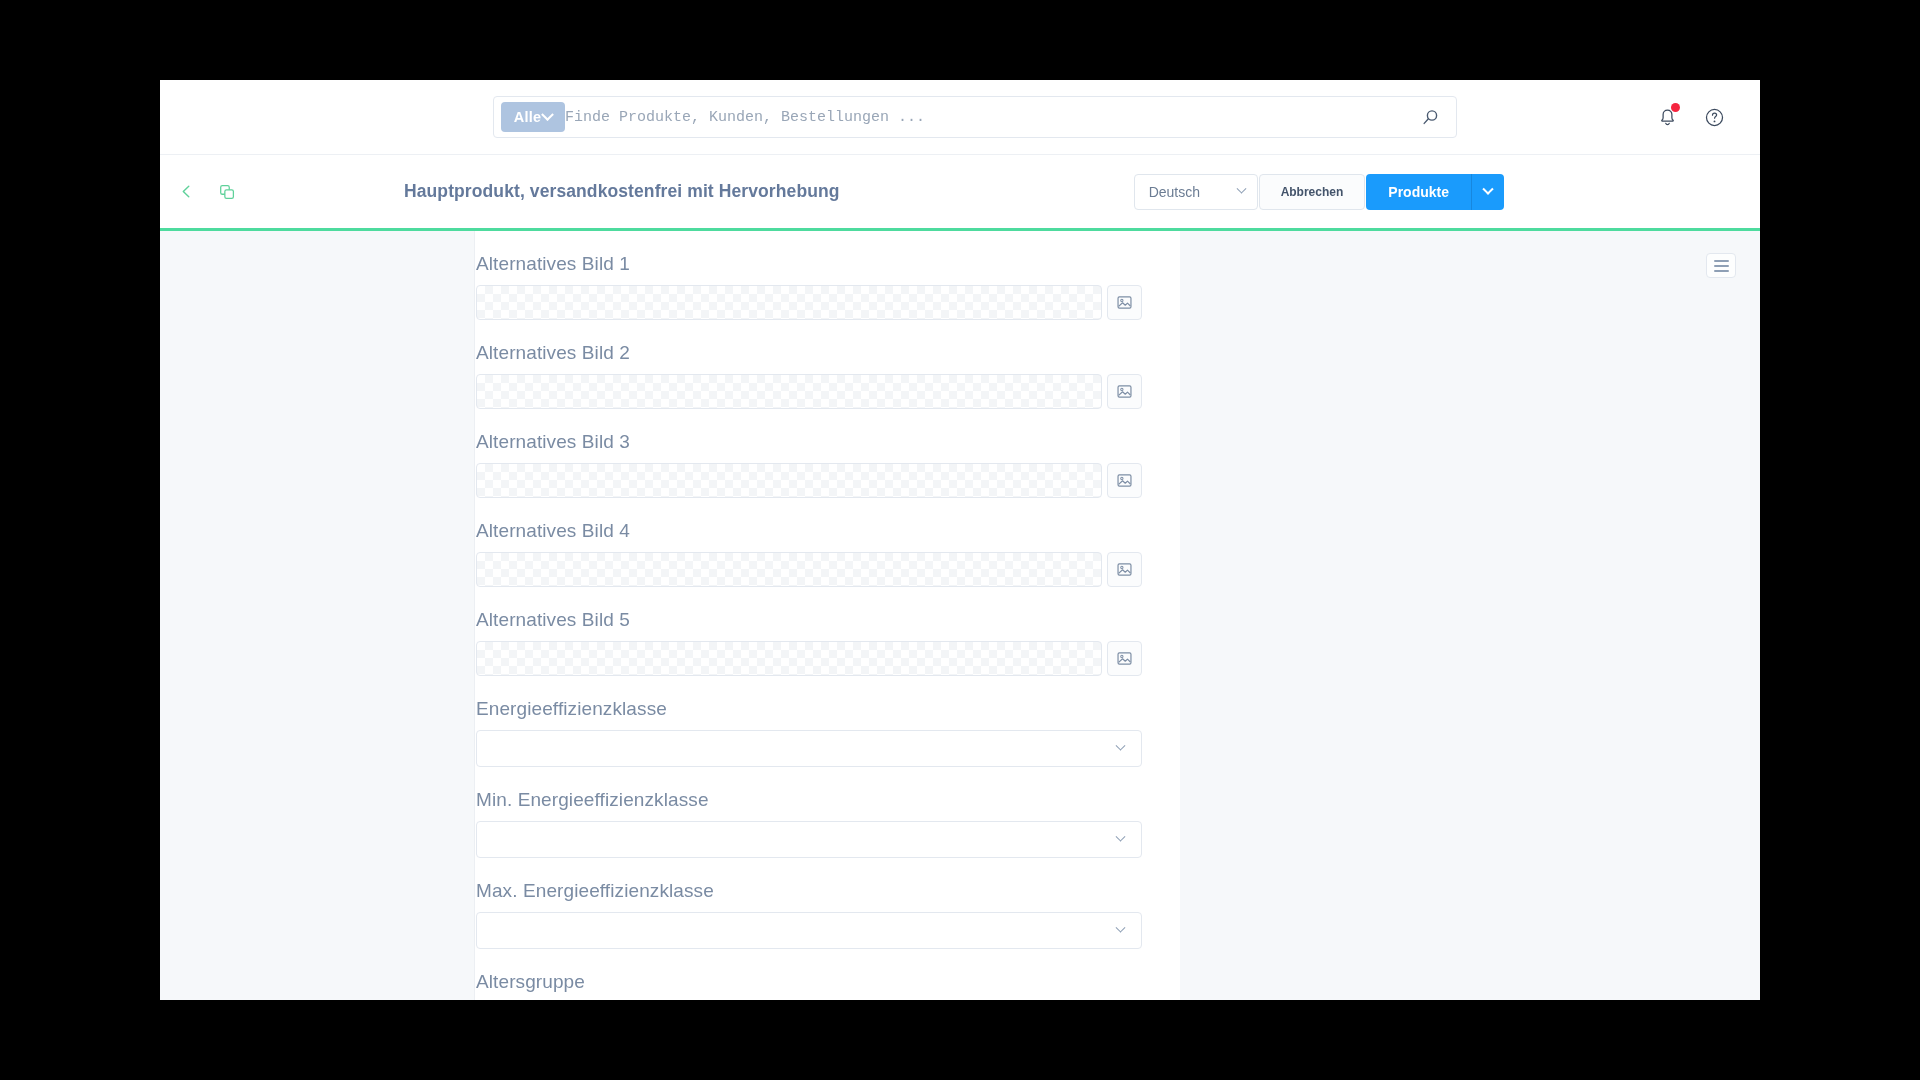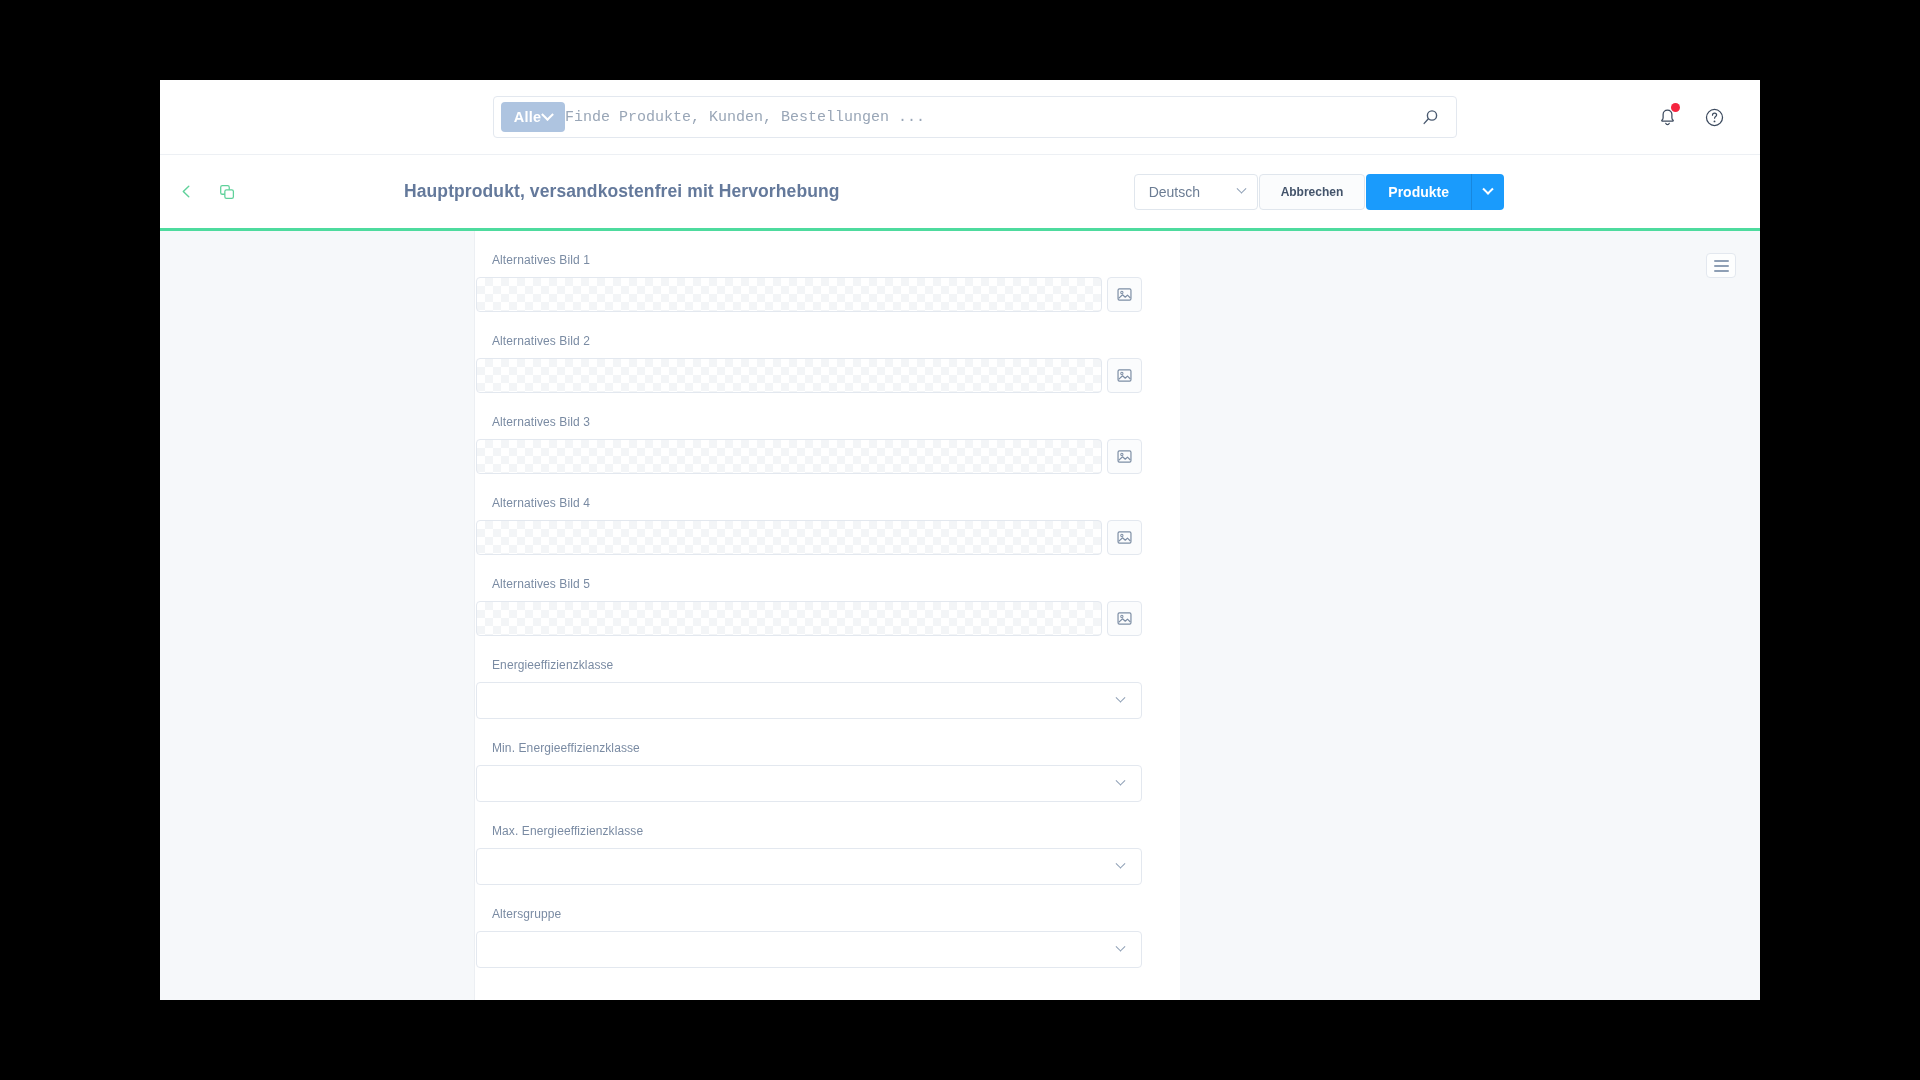--- a/index.html
+++ b/index.html
@@ -273,26 +273,25 @@
     display: block;
     width: 15px; height: 2px;
     background: #8e9fb5;
     border-radius: 1px;
   }
 
   
   .field { padding: 0 38px 0 1px; margin-bottom: 22px; }
 
   .field-label {
-    font-size: 12px;
+    font-size: 19px;
     color: #7a8ba3;
     margin-bottom: 10px;
     display: block;
     letter-spacing: .1px;
-    padding-left: 16px;
   }
 
   .image-input {
     position: relative;
     display: flex;
     align-items: stretch;
     height: 35px;
     gap: 5px;
   }
   .image-drop {

